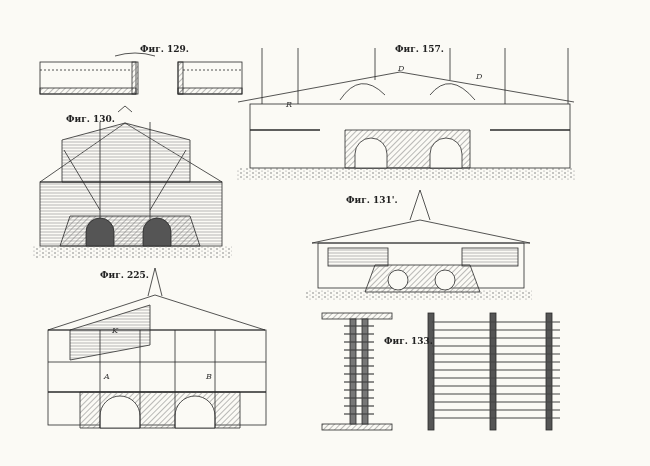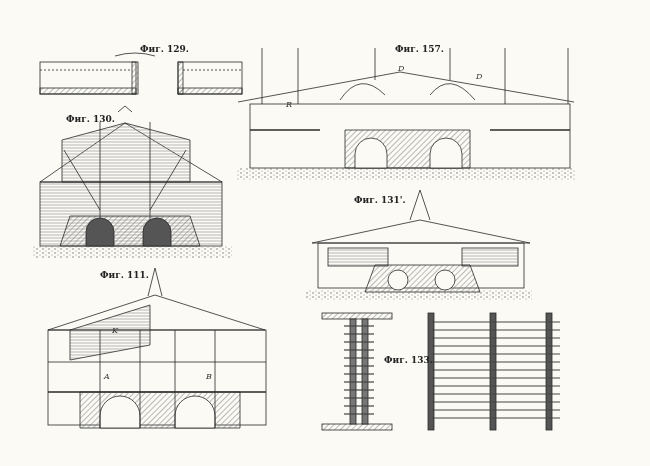--- a/index.html
+++ b/index.html
@@ -137,23 +137,23 @@
         <line x1="432" y1="394" x2="560" y2="394"></line>
     <line x1="432" y1="402" x2="560" y2="402"></line>
         <line x1="432" y1="410" x2="560" y2="410"></line>
     <line x1="432" y1="418" x2="560" y2="418"></line>
   </g>
 </svg>
 
 <div class="lbl" style="left:140px;top:44px">Фиг. 129.</div>
 <div class="lbl" style="left:66px;top:114px">Фиг. 130.</div>
 <div class="lbl" style="left:395px;top:44px">Фиг. 157.</div>
-<div class="lbl" style="left:354px;top:195px">Фиг. 131'.</div>
-<div class="lbl" style="left:100px;top:270px">Фиг. 111.</div>
-<div class="lbl" style="left:384px;top:355px">Фиг. 133.</div>
+<div class="lbl" style="left:346px;top:195px">Фиг. 131'.</div>
+<div class="lbl" style="left:100px;top:270px">Фиг. 225.</div>
+<div class="lbl" style="left:384px;top:336px">Фиг. 133.</div>
 
 <div class="letter" style="left:286px;top:100px">R</div>
 <div class="letter" style="left:398px;top:64px">D</div>
 <div class="letter" style="left:476px;top:72px">D</div>
 <div class="letter" style="left:104px;top:372px">A</div>
 <div class="letter" style="left:206px;top:372px">B</div>
 <div class="letter" style="left:112px;top:326px">K</div>
 </div>
 
 </body></html>

